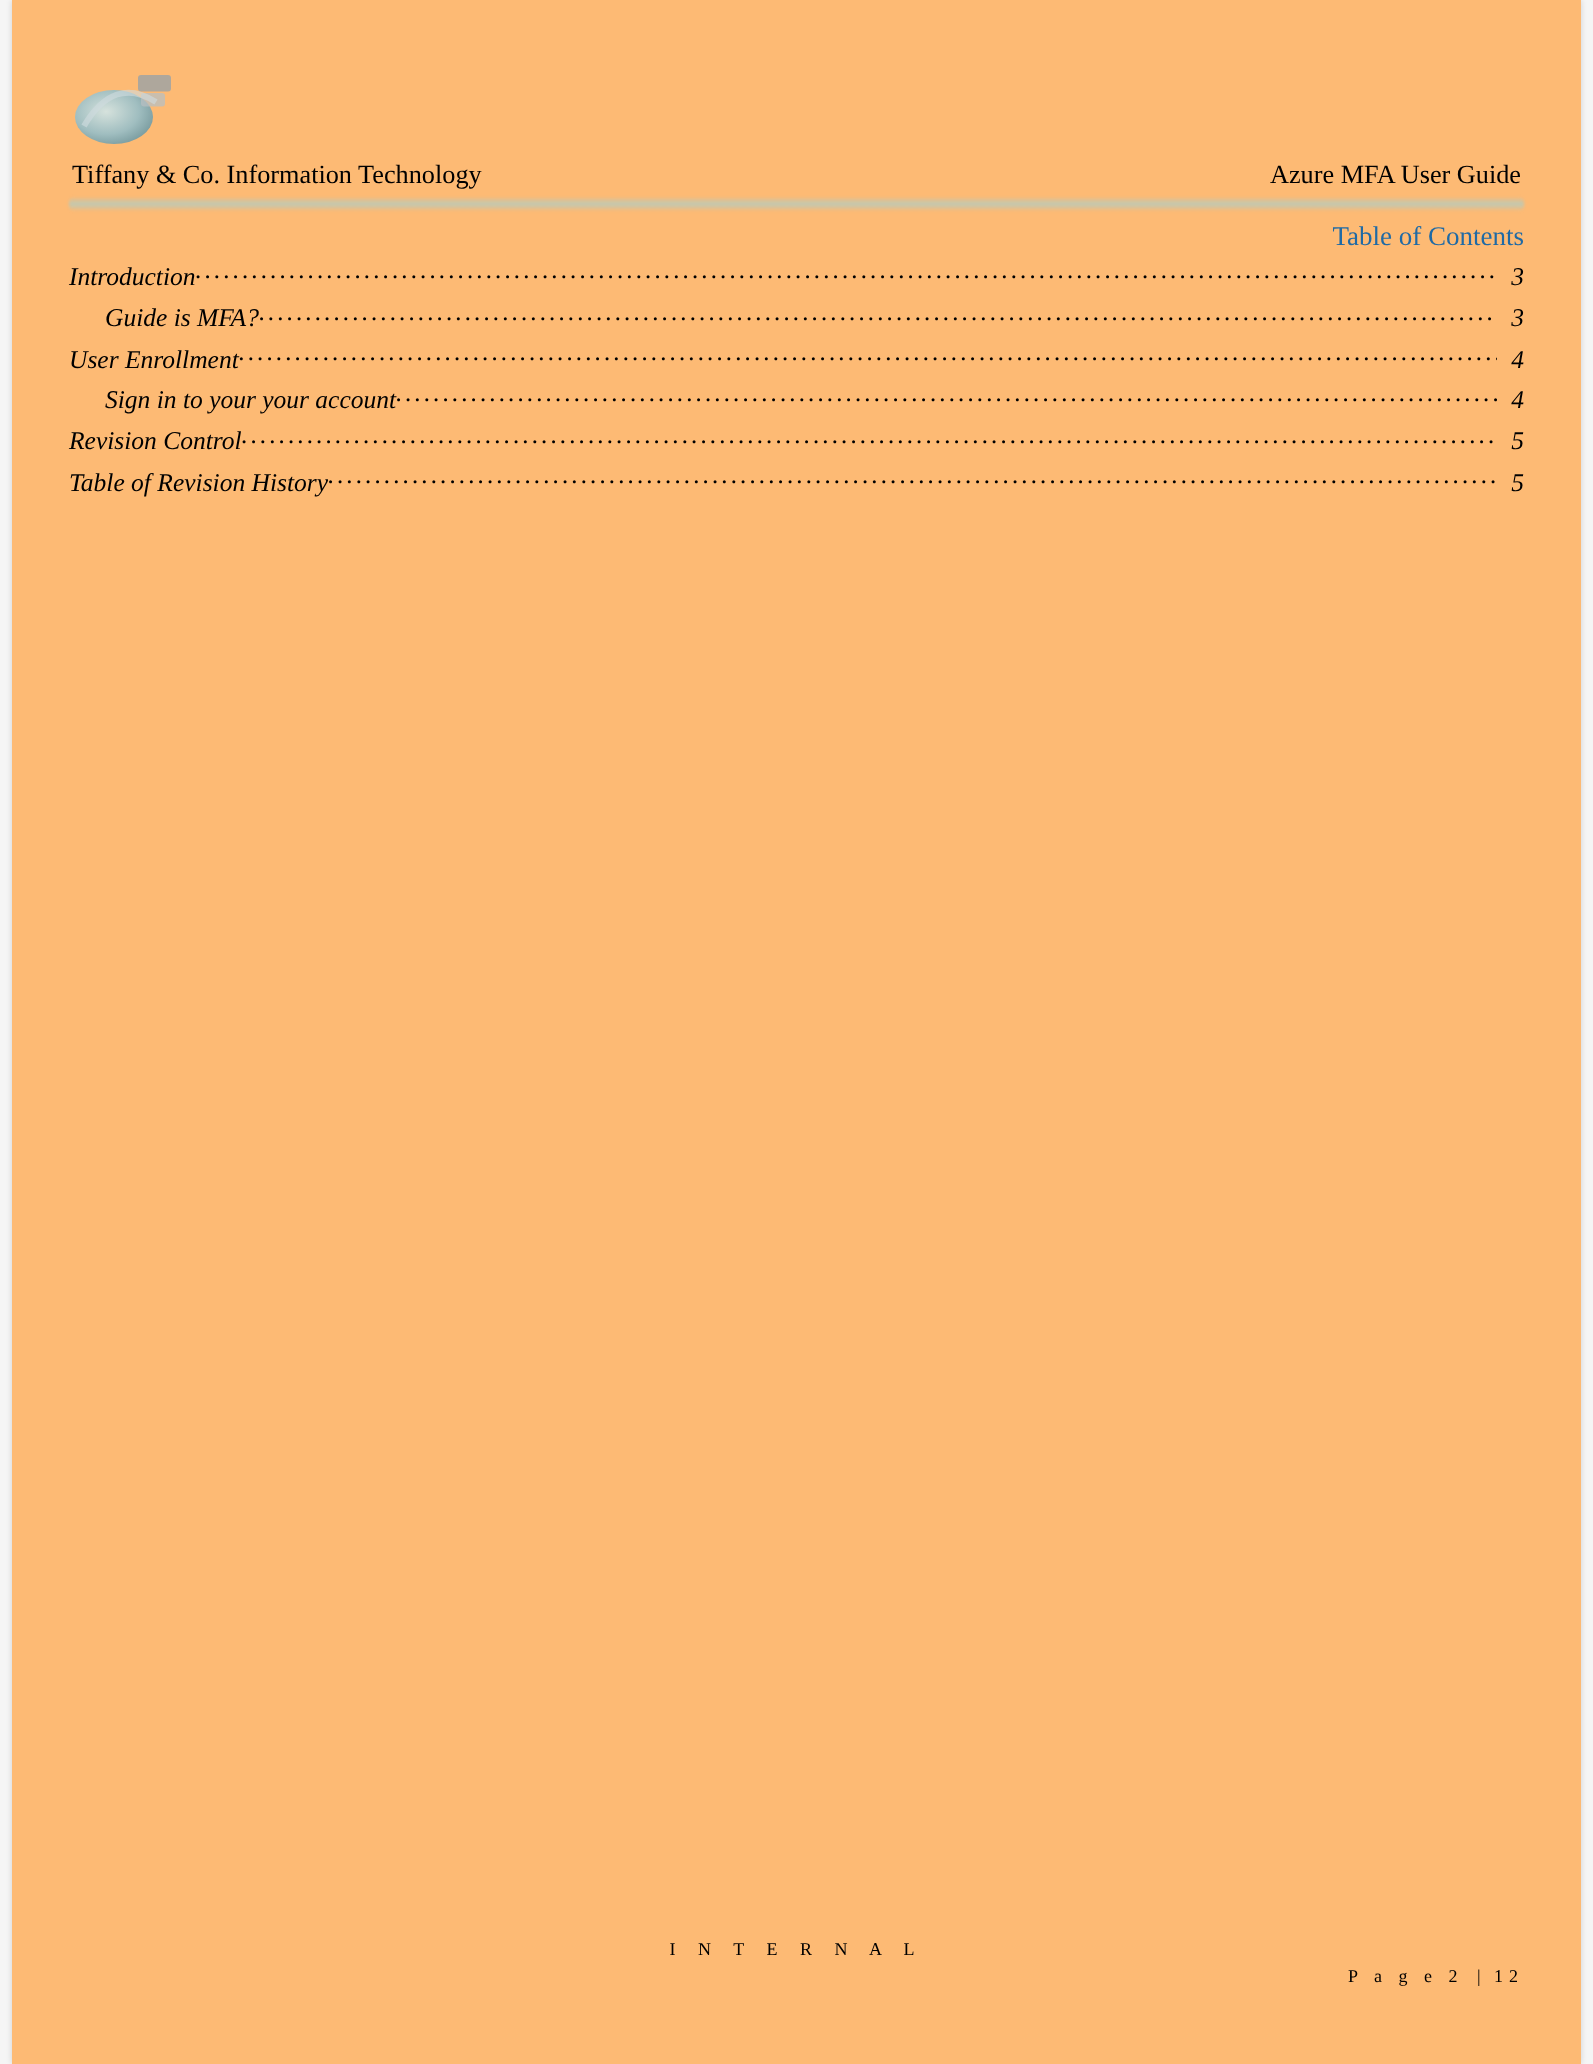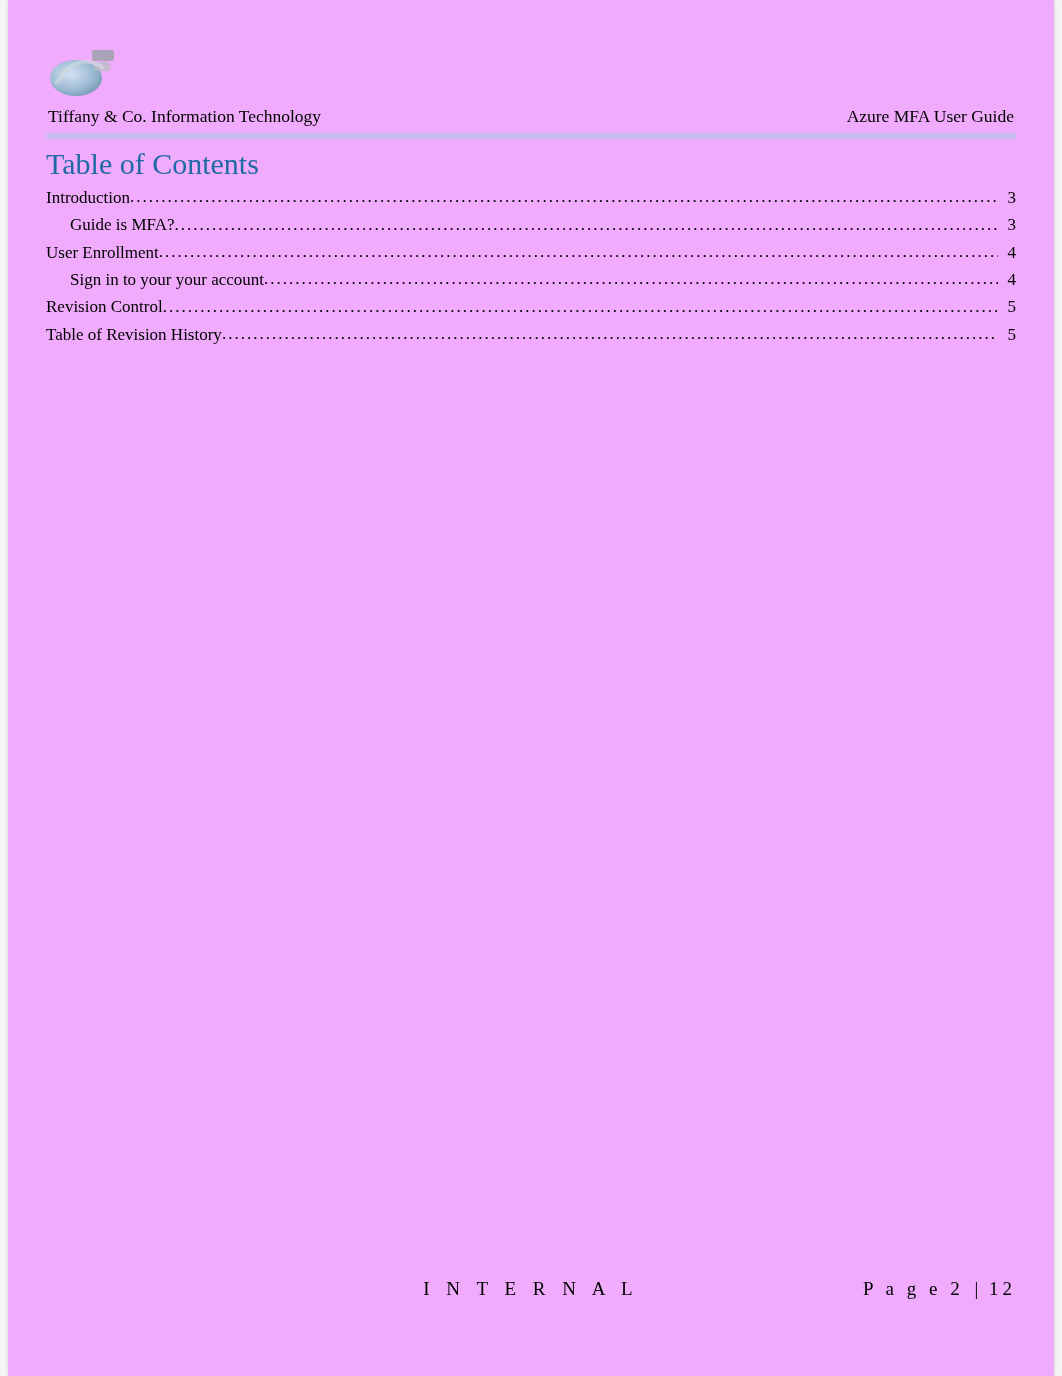--- a/index.html
+++ b/index.html
@@ -8,21 +8,21 @@
     background: #f5f5f5;
     font-family: "Times New Roman", Times, serif;
     position: relative;
   }
   .page {
     position: absolute;
     left: 8px;
     top: 0;
     width: 1046px;
     height: 1376px;
-    background: #f0abfc;
+    background: #fdba74;
     box-shadow: 0 0 4px rgba(0,0,0,0.15);
     padding: 40px 38px 0 38px;
   }
   .logo {
     width: 86px;
     height: 60px;
     position: relative;
     margin-bottom: 6px;
   }
   .logo svg { width: 100%; height: 100%; }
@@ -40,34 +40,36 @@
     border-radius: 4px;
     background: linear-gradient(to bottom,
       rgba(150,210,220,0.0) 0%,
       rgba(150,210,220,0.55) 45%,
       rgba(150,210,220,0.55) 55%,
       rgba(150,210,220,0.0) 100%);
     margin-bottom: 6px;
     filter: blur(1px);
   }
   .toc-title {
-    font-size: 30px;
+    font-size: 18px;
     color: #1f6aa5;
     font-weight: 400;
     margin-bottom: 4px;
+    text-align: right;
   }
   .toc-list {
     font-size: 17px;
     line-height: 1.55;
     color: #000;
   }
   .toc-row {
     display: flex;
-    align-items: flex-end;
+    align-items: center;
     white-space: nowrap;
+    font-style: italic;
   }
   .toc-row.level-1 { padding-left: 0; margin-top: 1px; }
   .toc-row.level-2 { padding-left: 24px; margin-top: 1px; }
   .toc-label { flex: 0 0 auto; }
   .toc-dots {
     flex: 1 1 auto;
     overflow: hidden;
     position: relative;
     height: 1.1em;
   }
@@ -83,24 +85,24 @@
   .toc-page {
     flex: 0 0 auto;
     padding-left: 4px;
     text-align: right;
     min-width: 18px;
   }
   .footer {
     position: absolute;
     left: 38px;
     right: 38px;
-    bottom: 76px;
+    bottom: 51px;
     display: flex;
-    align-items: flex-end;
-    font-size: 19px;
+    align-items: center;
+    font-size: 12px;
     color: #000;
   }
   .footer-center {
     position: absolute;
     left: 50%;
     transform: translateX(-50%);
     letter-spacing: 6px;
   }
   .footer-right {
     margin-left: auto;

